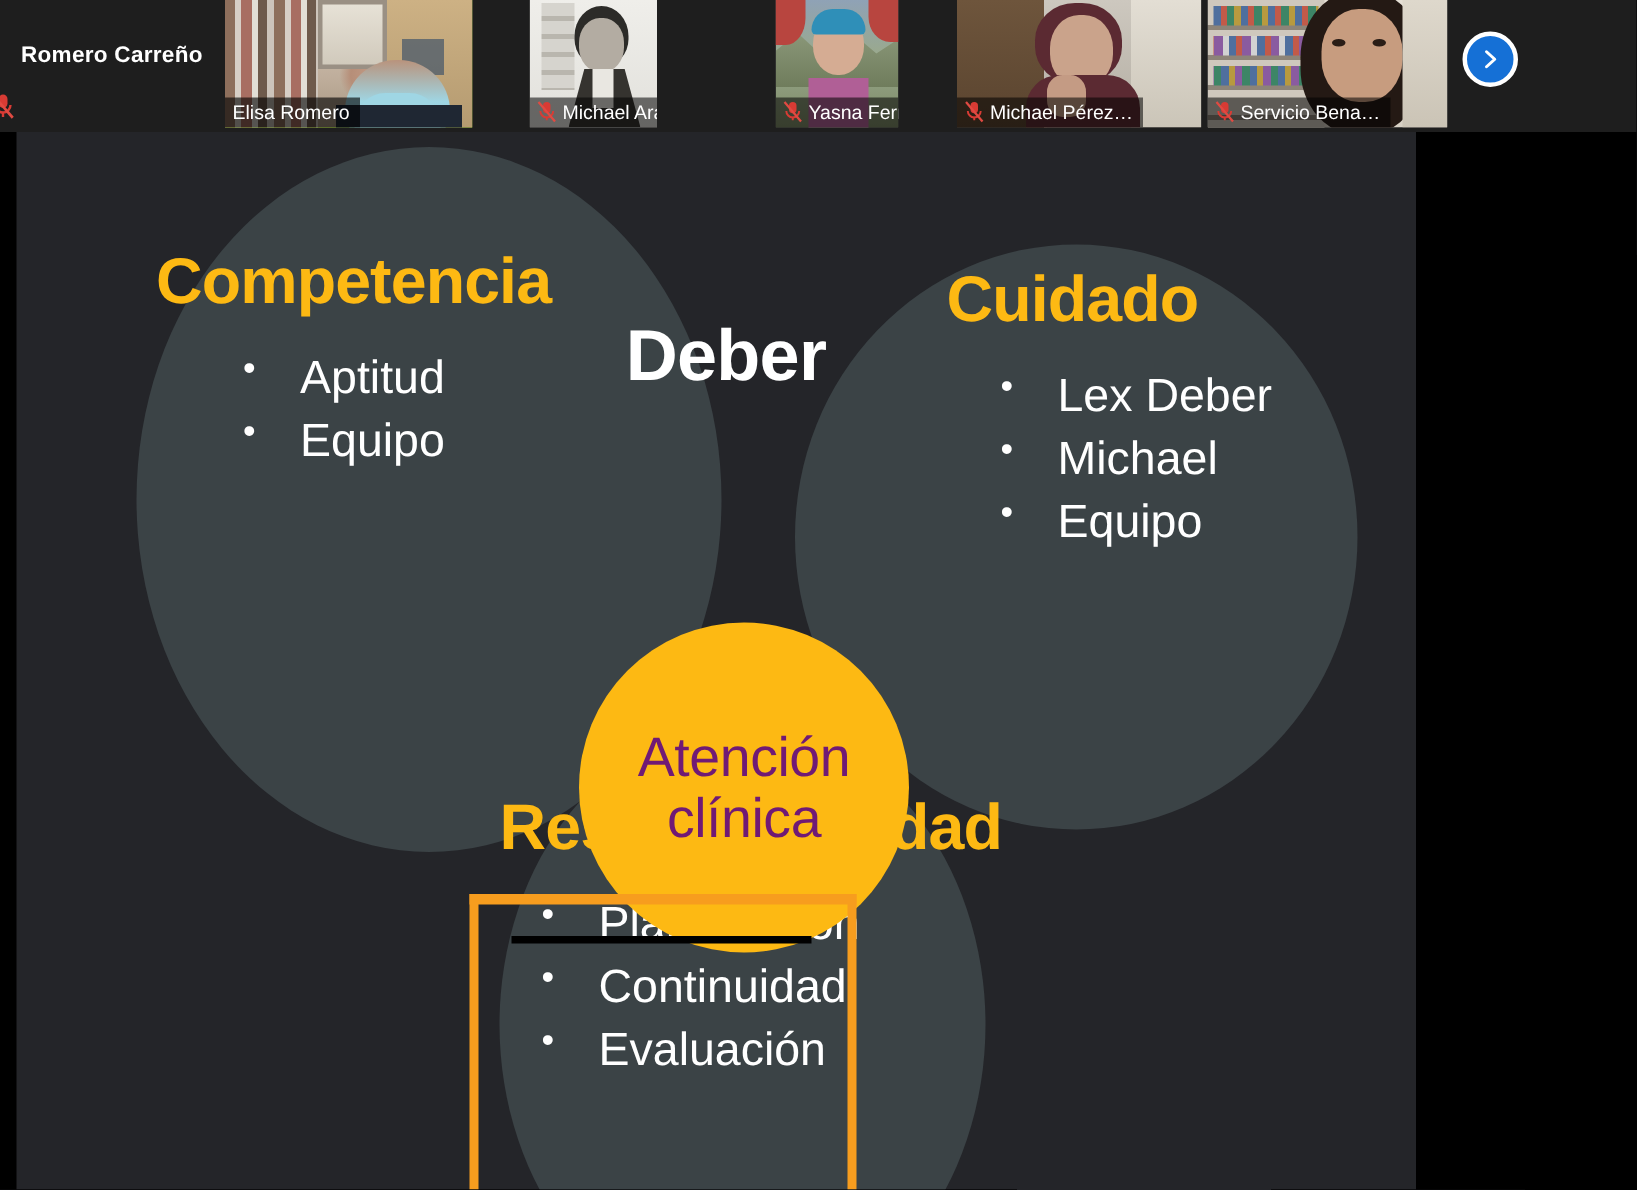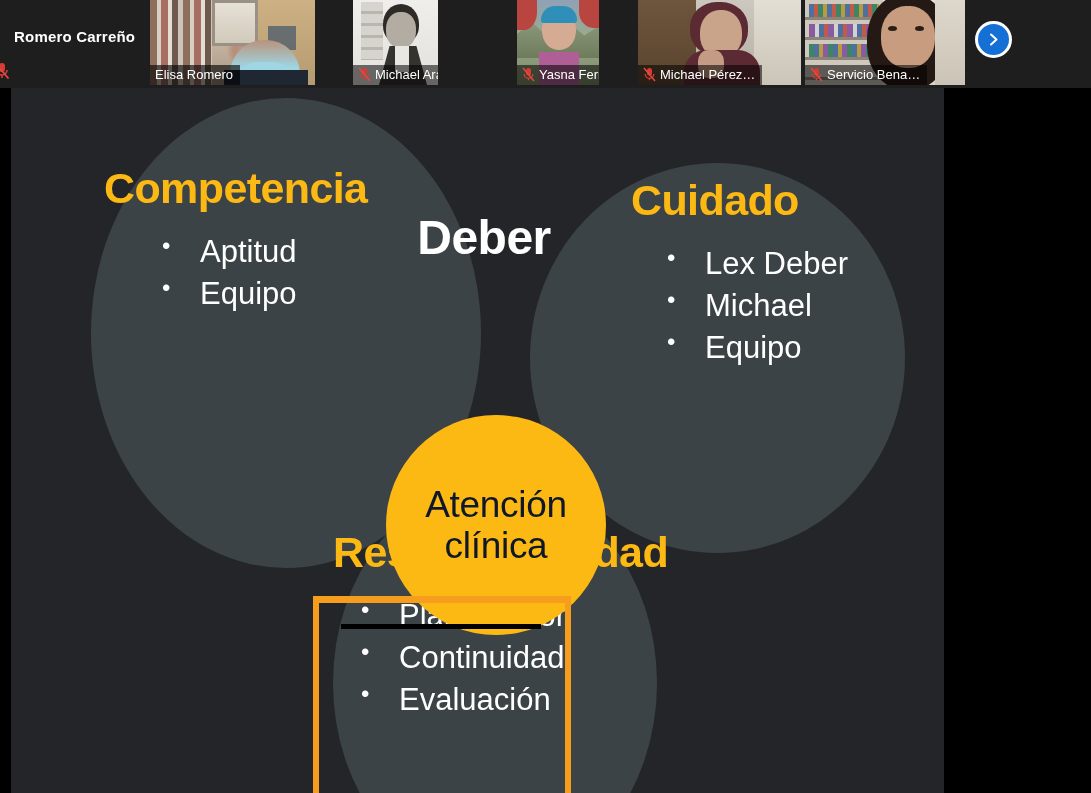--- a/index.html
+++ b/index.html
@@ -125,21 +125,21 @@
     width: 220px; height: 220px;
     border-radius: 50%;
     background: #fdb913;
     display: flex;
     flex-direction: column;
     align-items: center;
     justify-content: center;
     line-height: 1.12;
   }
   #center-circle span {
-    color: #0f172a;
+    color: #701a75;
     font-size: 37px;
     font-weight: normal;
     letter-spacing: -.3px;
   }
 
   .slide-title {
     position: absolute;
     left: 0; top: 122px;
     width: 946px;
     text-align: center;

